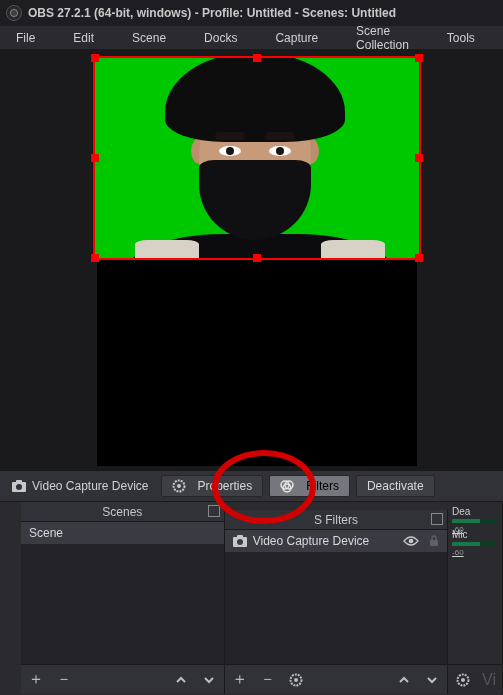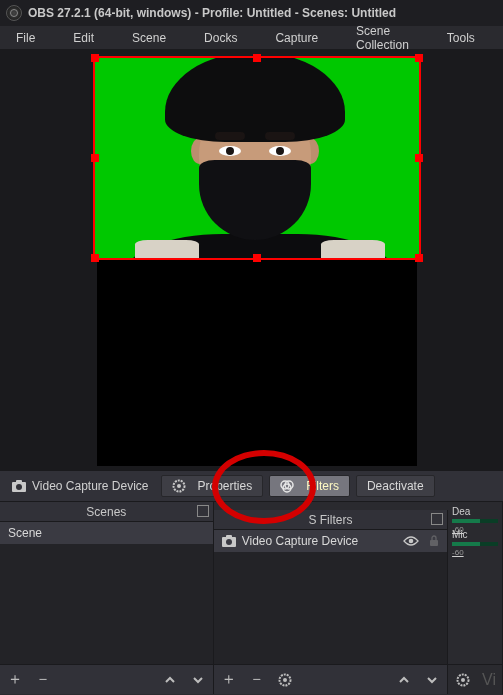--- a/index.html
+++ b/index.html
@@ -32,24 +32,24 @@
     .eye.l { left: 124px; } .eye.r { left: 174px; }
     .eye::after { content: ""; position: absolute; left: 7px; top: 1px; width: 8px; height: 8px; background: #1a1413; border-radius: 50%; }
     .mask { position: absolute; left: 104px; top: 102px; width: 112px; height: 80px; background: #101013; border-radius: 14% 14% 50% 50% / 10% 10% 70% 70%; }
     .neck { position: absolute; left: 138px; top: 160px; width: 44px; height: 30px; background: #b88c6c; }
     .shirt { position: absolute; left: 30px; top: 176px; width: 270px; height: 40px; background: #0c0c0e; border-radius: 36% 36% 0 0 / 100% 100% 0 0; }
     .shirt::before, .shirt::after { content: ""; position: absolute; top: 6px; width: 64px; height: 22px; background: #d8d2c6; border-radius: 20% 20% 0 0; }
     .shirt::before { left: 10px; } .shirt::after { right: 10px; }
     .context-bar { height: 32px; background: #313138; display: flex; align-items: center; padding: 0 6px; gap: 6px; border-top: 1px solid #1a1a1d; border-bottom: 1px solid #1a1a1d; }
     .ctx-label { display: flex; align-items: center; gap: 6px; padding: 3px 6px; color: #d0d0d0; }
     .ctx-btn { display: flex; align-items: flex-end; gap: 12px; padding: 3px 10px; background: #3e3e45; border: 1px solid #26262a; color: #d8d8d8; border-radius: 2px; cursor: default; }
-    .ctx-btn.hl { background: #76767e; color: #fef9c3; }
+    .ctx-btn.hl { background: #76767e; color: #000000; }
     .panels { display: flex; height: 192px; }
     .panel { display: flex; flex-direction: column; border-right: 1px solid #1a1a1d; }
-    .panel.scenes { width: 228px; }
+    .panel.scenes { width: 228px; margin-left: 21px; }
     .panel.sources { width: 250px; margin-top: 8px; }
     .panel.right { flex: 1; background: #2a2a2f; }
     .panel-head { height: 20px; background: #313138; display: flex; align-items: center; justify-content: center; color: #c8c8c8; border-bottom: 1px solid #1a1a1d; position: relative; }
     .panel-head .pop { position: absolute; right: 4px; top: 3px; width: 12px; height: 12px; border: 1px solid #888; }
     .panel-body { flex: 1; background: #232327; overflow: hidden; text-align: right; }
     .list-item { padding: 4px 8px; display: flex; align-items: center; gap: 6px; color: #d8d8d8; }
     .list-item.sel { background: #3a3a42; }
     .eye-icon { margin-left: auto; }
     .lock-icon { margin-left: 4px; opacity: 0.5; }
     .panel-tools { height: 30px; background: #313138; border-top: 1px solid #1a1a1d; display: flex; align-items: center; padding: 0 6px; gap: 10px; color: #bdbdbd; font-size: 16px; }

